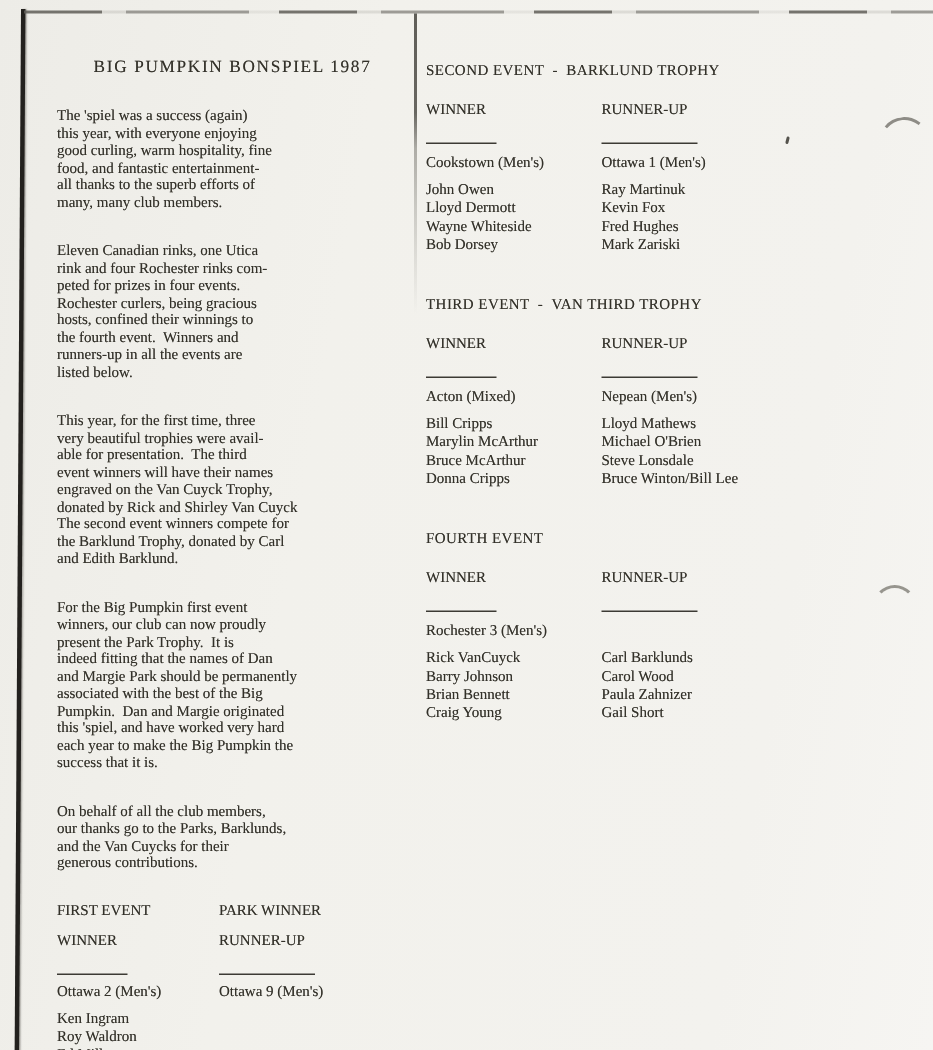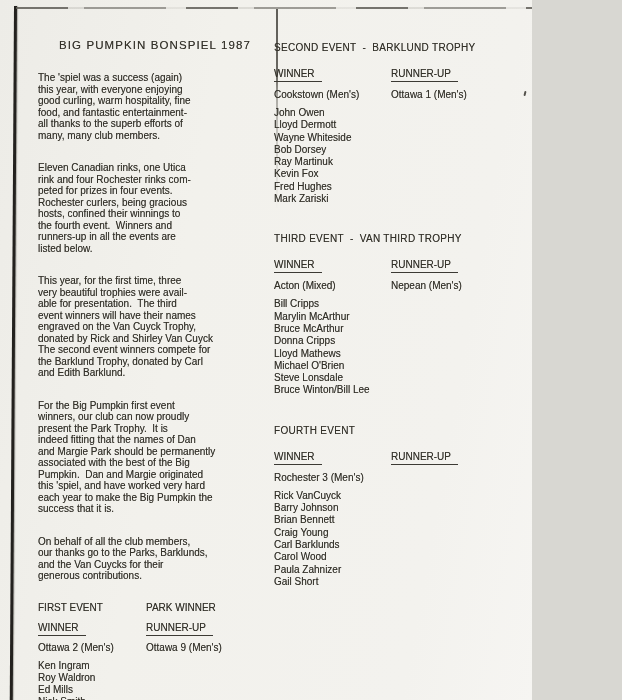--- a/index.html
+++ b/index.html
@@ -1,22 +1,22 @@
 <!DOCTYPE html>
 <html><head>
 <meta charset="utf-8">
 <style>
   html,body { margin:0; padding:0; }
   body { background:#d8d7d2; }
   #page {
     position:relative;
-    width:532px; height:700px;
+    width:622px; height:700px;
     overflow:hidden;
     background:linear-gradient(100deg, #edece7 0%, #f2f1ec 35%, #f3f2ee 80%, #f6f5f2 100%);
-    font-family:Liberation Sans, sans-serif;
+    font-family:Liberation Serif, serif;
     color:#333129;
     text-shadow:0 0 0.4px rgba(40,38,34,0.55);
   }
   
   .edge-left {
     position:absolute; left:14px; top:6px; width:3px; height:700px;
     background:#23211e; transform:rotate(0.35deg); transform-origin:top left;
     box-shadow:1px 0 1px rgba(60,58,52,0.35);
   }
   .edge-top {
@@ -37,40 +37,40 @@
     border:2px solid transparent; border-top-color:#8e8c86;
   }
   .arc-1 { left:586px; top:78px; width:30px; height:30px; transform:rotate(-6deg); }
   .arc-2 { left:582px; top:390px; width:25px; height:25px; border-top-color:#97958e; }
   .speck {
     position:absolute; left:524px; top:91px; width:2px; height:5px;
     background:#55534d; border-radius:1px; transform:rotate(14deg);
   }
   
   .left-col  { position:absolute; left:38px;  top:36px; width:234px; }
-  .right-col { position:absolute; left:274px; top:42px; width:322px; }
+  .right-col { position:absolute; left:284px; top:42px; width:322px; }
   .doc-title {
     font-size:11.5px; letter-spacing:1.1px; text-align:center;
     white-space:pre; margin:3px 0 0 0;
   }
   .para {
     font-size:10px; line-height:11.5px; white-space:pre; margin-top:21px;
   }
   .para.first { }
   .event { font-size:10px; }
   .event-heading { white-space:pre; letter-spacing:0.3px; }
   .cols { display:flex; }
   .right-col .c1 { width:117px; flex:none; }
   .left-col  .c1 { width:108px; flex:none; }
   .c2 { flex:1; }
   .hdr-row  { margin-top:15px; }
   .team-row { margin-top:7px; white-space:pre; }
-  .names-row{ margin-top:7px; line-height:12.3px; white-space:pre;flex-direction:column; }
+  .names-row{ margin-top:7px; line-height:12.3px; white-space:pre; }
   .u {
-    display:inline-block; padding:0 7px 2px 0;
+    display:inline-block; padding:0 7px 16px 0;
     border-bottom:1.2px solid #3c3a34;
     text-align:right;
   }
   .left-col .event { margin-top:20px; }
   .left-col .hdr-row { margin-top:9px; }
   .left-col .team-row { margin-top:6px;justify-content:space-between; }
   .right-col .event + .event { margin-top:28px; }
 </style>
 </head>
 <body>

